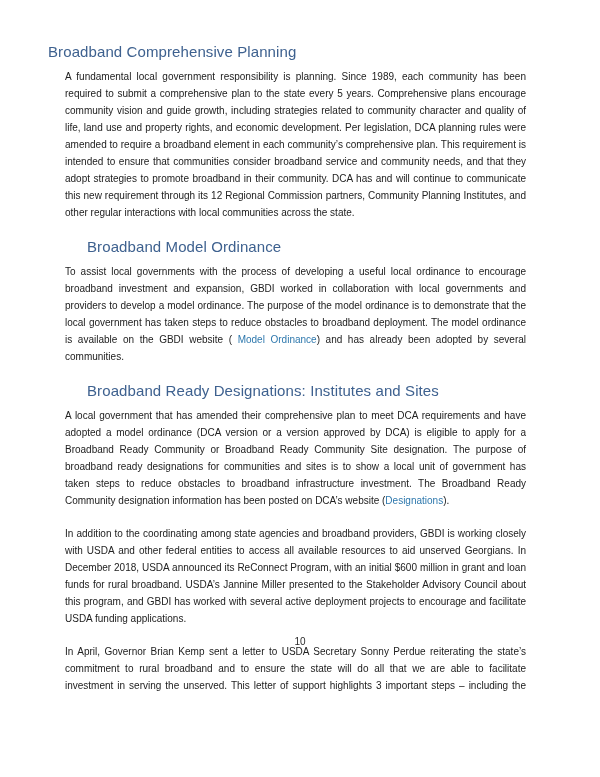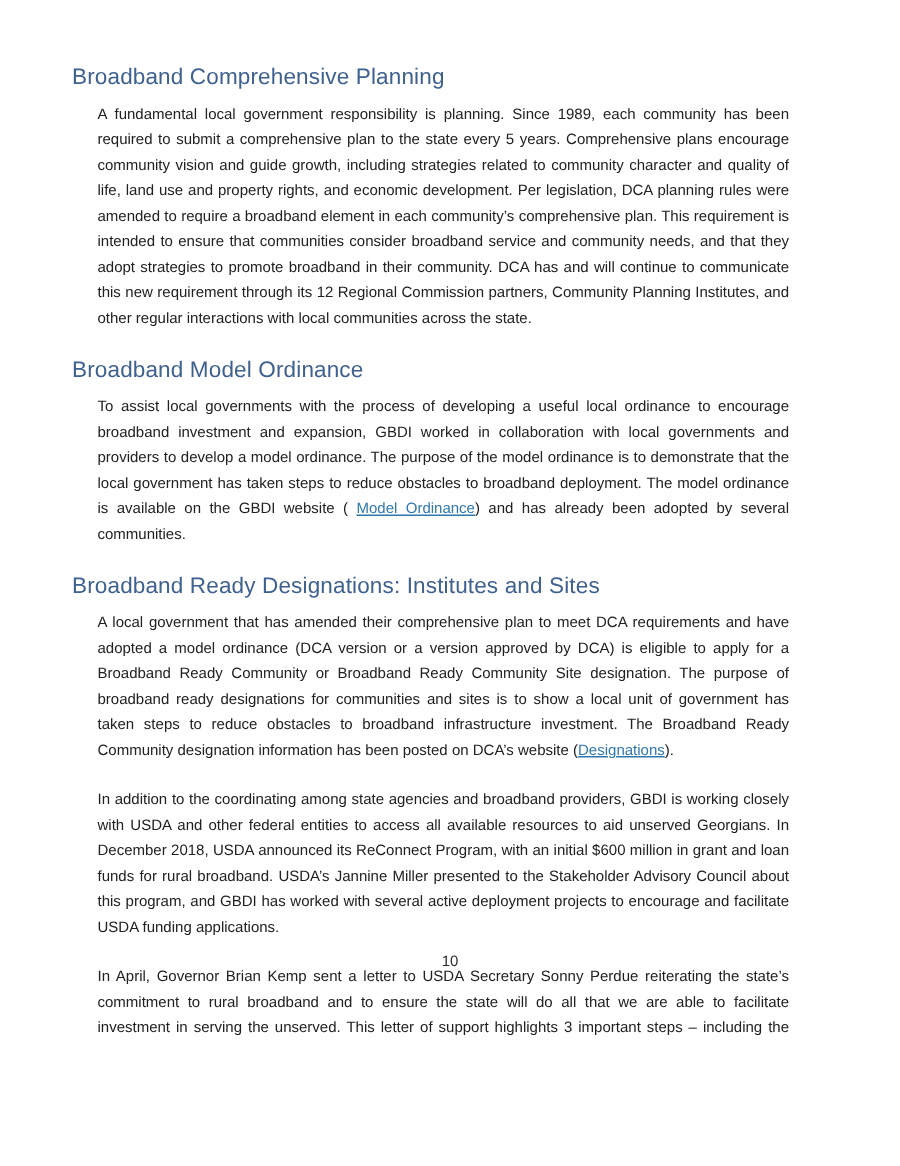--- a/index.html
+++ b/index.html
@@ -30,34 +30,34 @@
   .section h2 {
     font-size: 15px;
     font-weight: 400;
     letter-spacing: 0.1px;
     color: var(--color-heading, #3e618f);
     margin: 0 0 7px 0;
     line-height: 19px;
   }
   .section + .section h2 {
     margin-top: 2px;
+    margin-left: 39px;
   }
   .section p {
     margin: 0 15px 16px 17px;
     font-size: 10px;
     line-height: 17px;
     text-align: justify;
     color: var(--color-body-text, #212121);
   }
   .section p:last-child {
     margin-bottom: 16px;
   }
   a.doc-link {
     color: var(--color-link, #2e78ad);
-    text-decoration: underline;
     cursor: pointer;
   }
   .page-number {
     position: absolute;
     left: 0;
     bottom: 44px;
     width: 600px;
     text-align: center;
     font-size: 10px;
     color: #2b2b2b;

